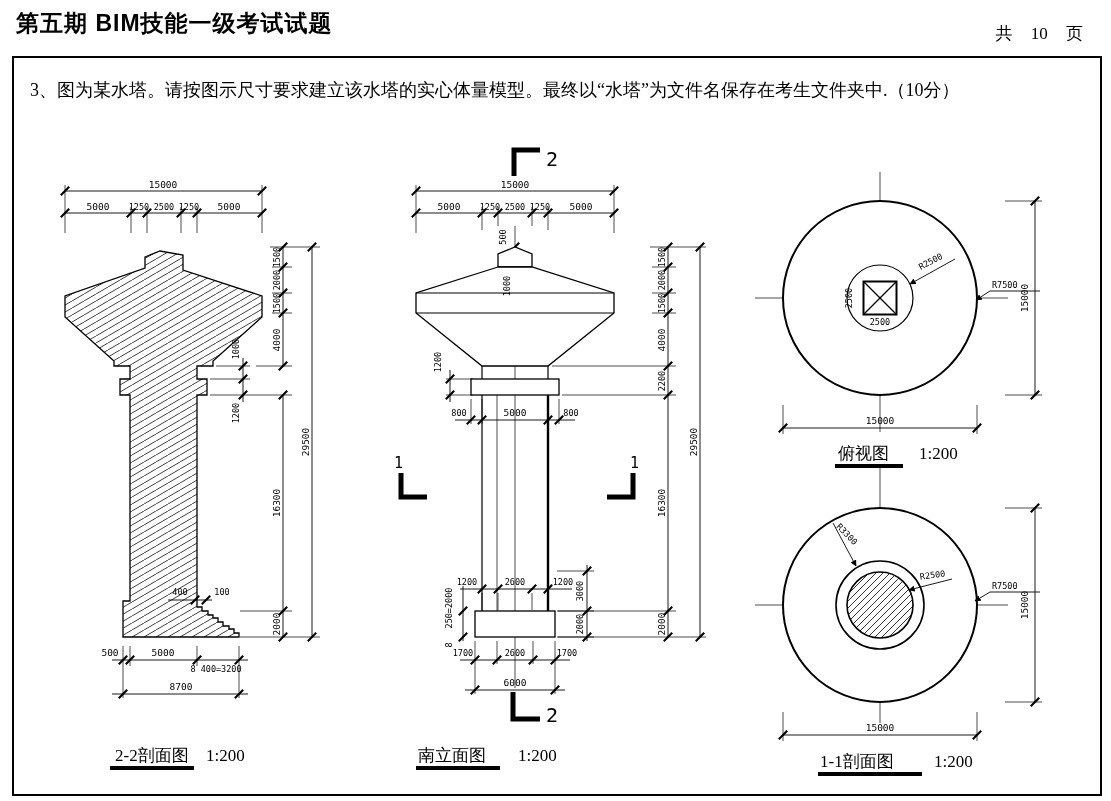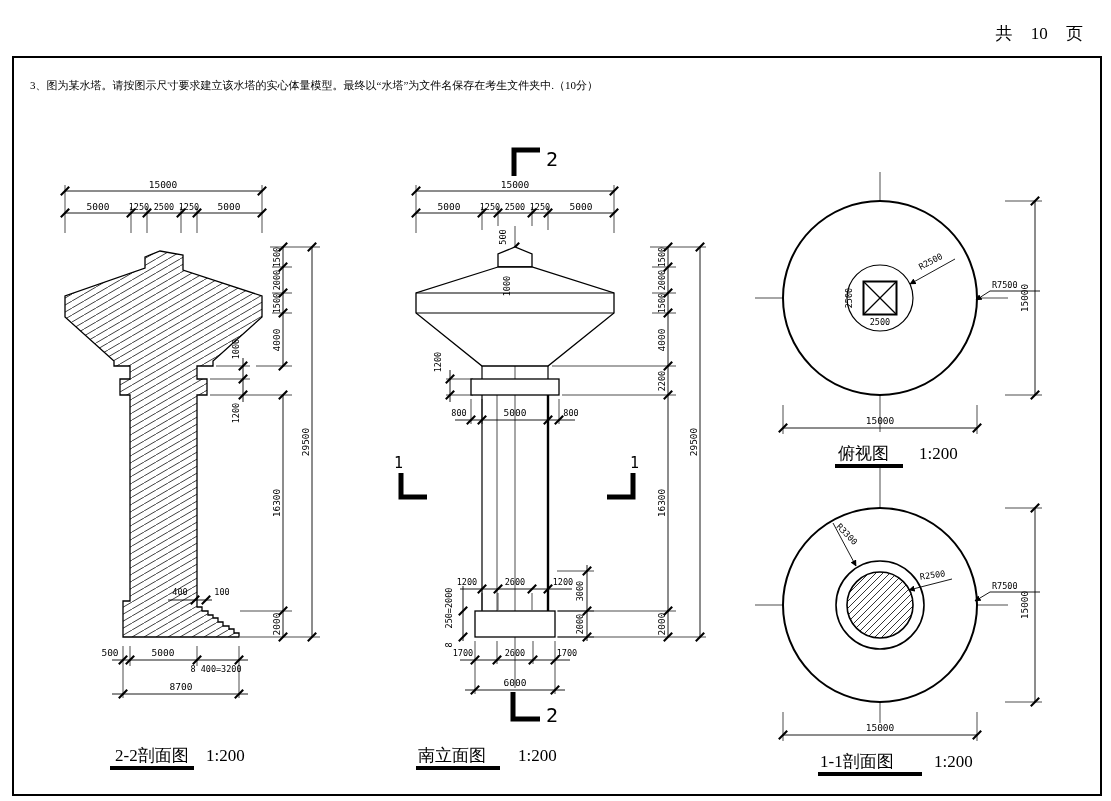--- a/index.html
+++ b/index.html
@@ -1,32 +1,33 @@
 <!DOCTYPE html>
 <html><head>
 <meta charset="utf-8">
 <style>
   html,body{margin:0;padding:0;background:#ffffff;}
   .page{position:relative;width:1111px;height:801px;background:#fff;font-family:"Liberation Serif",serif;overflow:hidden;}
   .title{position:absolute;left:16px;top:8px;font-family:"Liberation Sans",sans-serif;font-weight:bold;font-size:23px;color:#000;letter-spacing:1px;}
   .pages{position:absolute;right:28px;top:22px;font-size:17px;color:#000;word-spacing:14px;}
   .frame{position:absolute;left:12px;top:56px;width:1090px;height:740px;border:2px solid #000;box-sizing:border-box;background:#fff;}
-  .question{position:absolute;left:30px;top:78px;width:1050px;font-size:11px;color:#000;}
+  .question{position:absolute;left:30px;top:78px;width:1050px;font-size:18px;color:#000;}
   svg{position:absolute;left:0;top:0;}
   .dim-t{font-family:"DejaVu Sans Mono",monospace;font-size:9.5px;fill:#000;}
   .dim-s{font-family:"DejaVu Sans Mono",monospace;font-size:8.5px;fill:#000;}
   .cap-t{font-family:"Liberation Serif",serif;font-size:17px;fill:#000;}
   .mark-t{font-family:"DejaVu Sans Mono",monospace;font-size:20px;fill:#000;}
   .mark-s{font-family:"DejaVu Sans Mono",monospace;font-size:15px;fill:#000;}
   .outline{fill:#ffffff;stroke:#000;stroke-width:1.3;}
 </style>
 </head>
 <body>
 
 <div class="page">
+  <div class="title">第五期 BIM技能一级考试试题</div>
   <div class="pages">共 10 页</div>
   <div class="frame"></div>
   <div class="question">3、图为某水塔。请按图示尺寸要求建立该水塔的实心体量模型。最终以“水塔”为文件名保存在考生文件夹中.（10分）</div>
 
   <svg id="dwg" width="1111" height="801" viewBox="0 0 1111 801">
     <defs>
       <pattern id="hatch" width="12" height="7" patternUnits="userSpaceOnUse">
         <line x1="0" y1="7" x2="12" y2="0" stroke="#000" stroke-width="0.75"></line>
       </pattern>
       <pattern id="hatch2" width="7" height="7" patternUnits="userSpaceOnUse">

